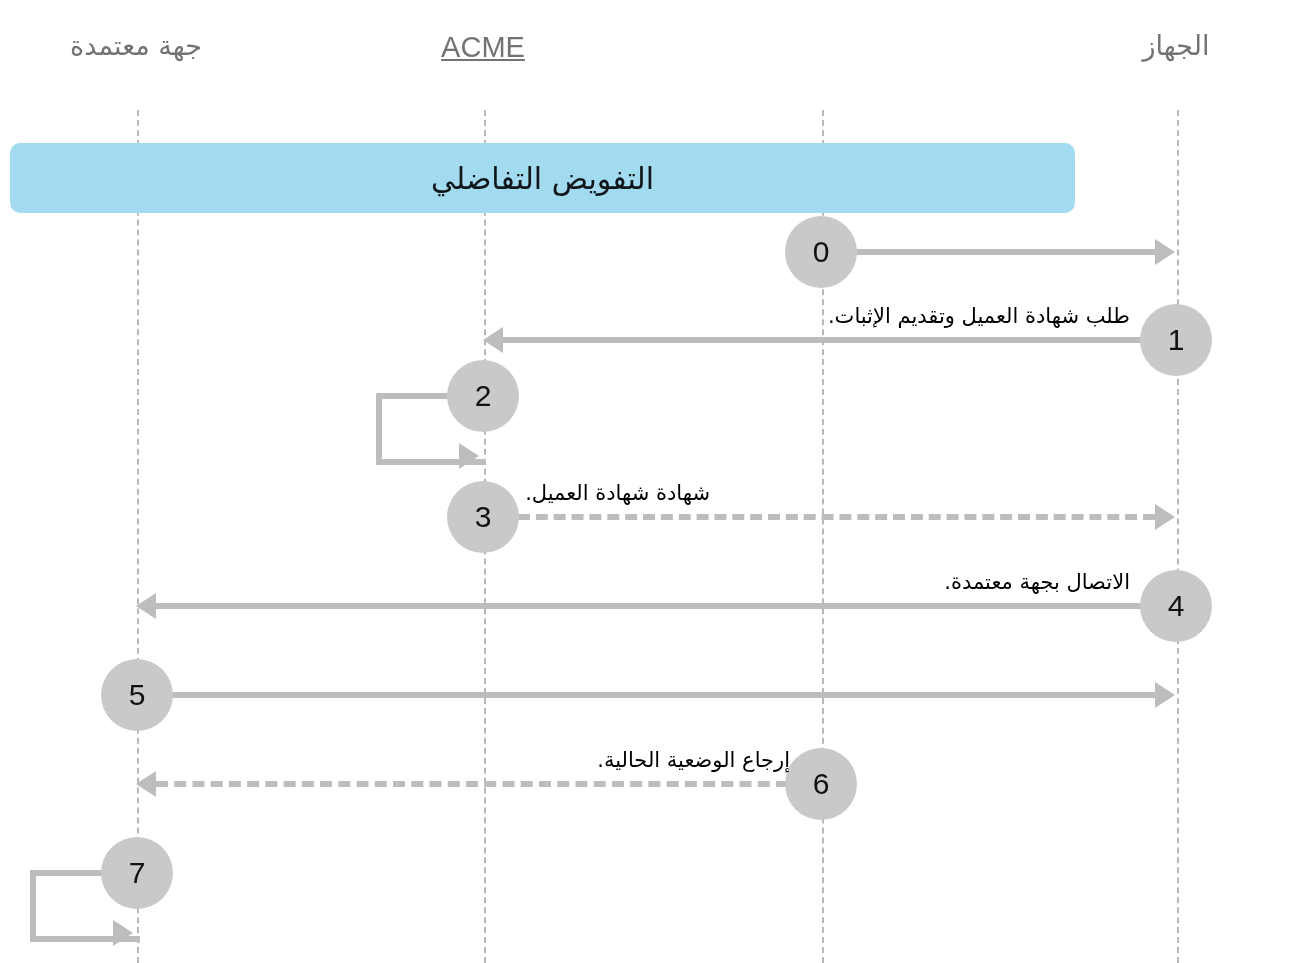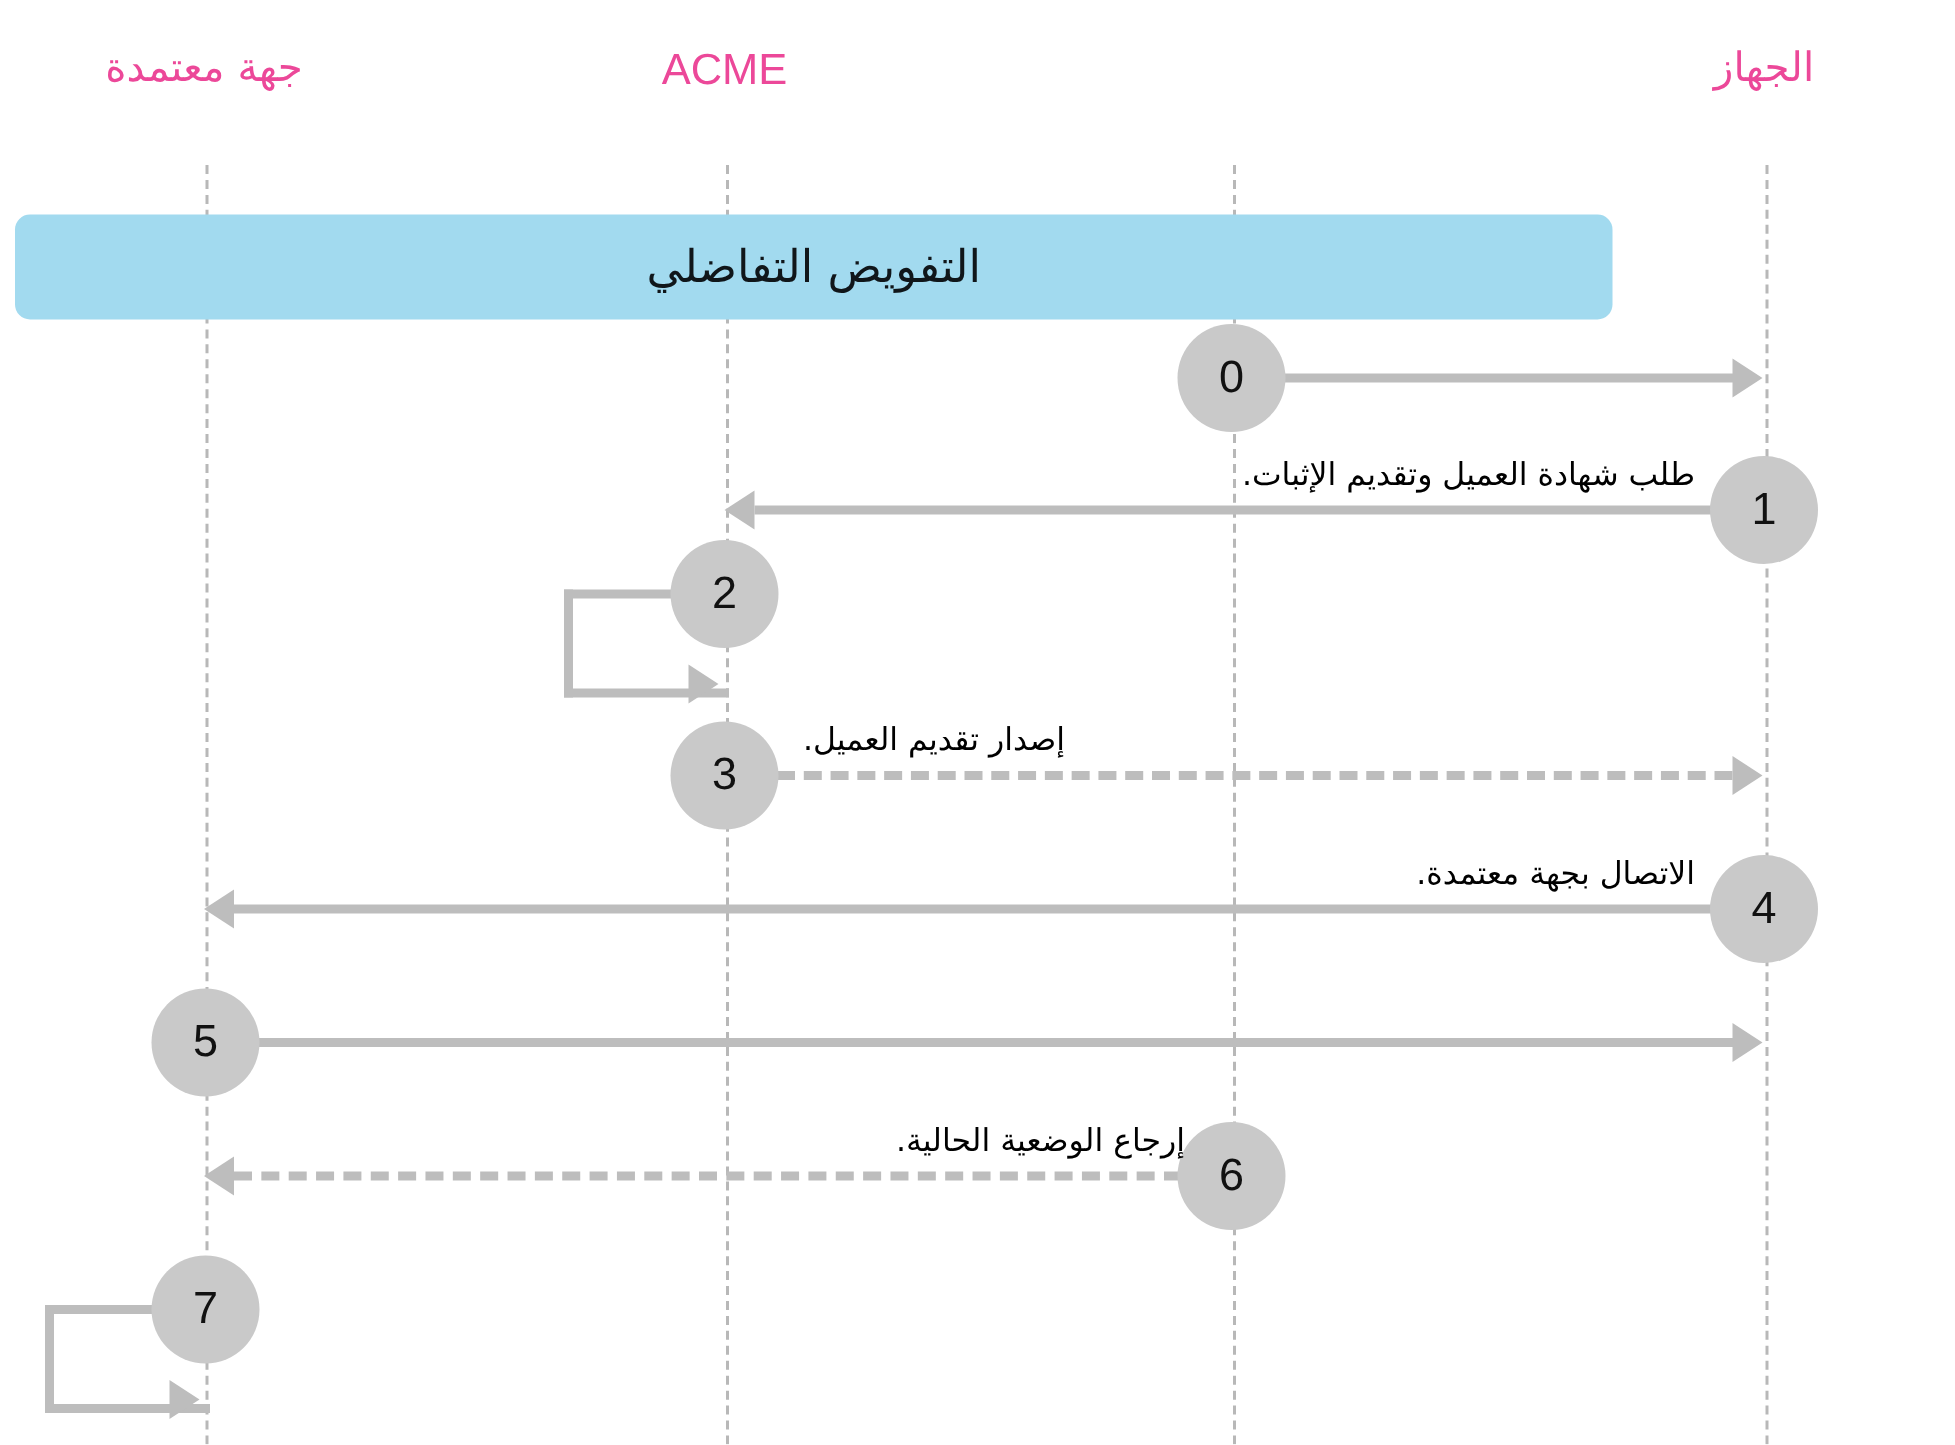--- a/index.html
+++ b/index.html
@@ -14,28 +14,29 @@
     background: #ffffff;
     font-family: "DejaVu Sans", "Liberation Sans", sans-serif;
     overflow: hidden;
   }
   
   .participant-label {
     position: absolute;
     top: 30px;
     transform: translateX(50%);
     font-size: 27px;
-    color: #ec4899;
+    color: #737373;
     white-space: nowrap;
     line-height: 1.2;
     direction: rtl;
   }
   .participant-label.ltr {
     direction: ltr;
     font-family: "Liberation Sans", sans-serif;
+    text-decoration: underline;
   }
   
   .lifeline {
     position: absolute;
     top: 110px;
     width: 2px;
     height: 853px;
     border-right: 2px dashed #b8b8b8;
   }
   
@@ -145,21 +146,21 @@
   <div class="step-circle" style="left:1140px; top:304px;">1</div>
   <div class="msg-label" style="right:calc(100% - 1130px); top:300px;">طلب شهادة العميل وتقديم الإثبات.</div>
 
   <div class="selfloop" style="left:376px; top:393px; width:104px; height:60px;"></div>
   <div class="arrowhead right" style="left:459px; top:443px;"></div>
   <div class="step-circle" style="left:447px; top:360px;">2</div>
 
   <div class="msg-line dashed" style="left:518px; top:514px; width:637px;"></div>
   <div class="arrowhead right" style="left:1155px; top:504px;"></div>
   <div class="step-circle" style="left:447px; top:481px;">3</div>
-  <div class="msg-label" style="right:calc(100% - 710px); top:477px;">إصدار تقديم العميل.</div>
+  <div class="msg-label" style="right:calc(100% - 710px); top:477px;">شهادة شهادة العميل.</div>
 
   <div class="msg-line" style="left:156px; top:603px; width:988px;"></div>
   <div class="arrowhead left" style="left:136px; top:593px;"></div>
   <div class="step-circle" style="left:1140px; top:570px;">4</div>
   <div class="msg-label" style="right:calc(100% - 1130px); top:566px;">الاتصال بجهة معتمدة.</div>
 
   <div class="msg-line" style="left:172px; top:692px; width:989px;"></div>
   <div class="arrowhead right" style="left:1155px; top:682px;"></div>
   <div class="step-circle" style="left:101px; top:659px;">5</div>
 

